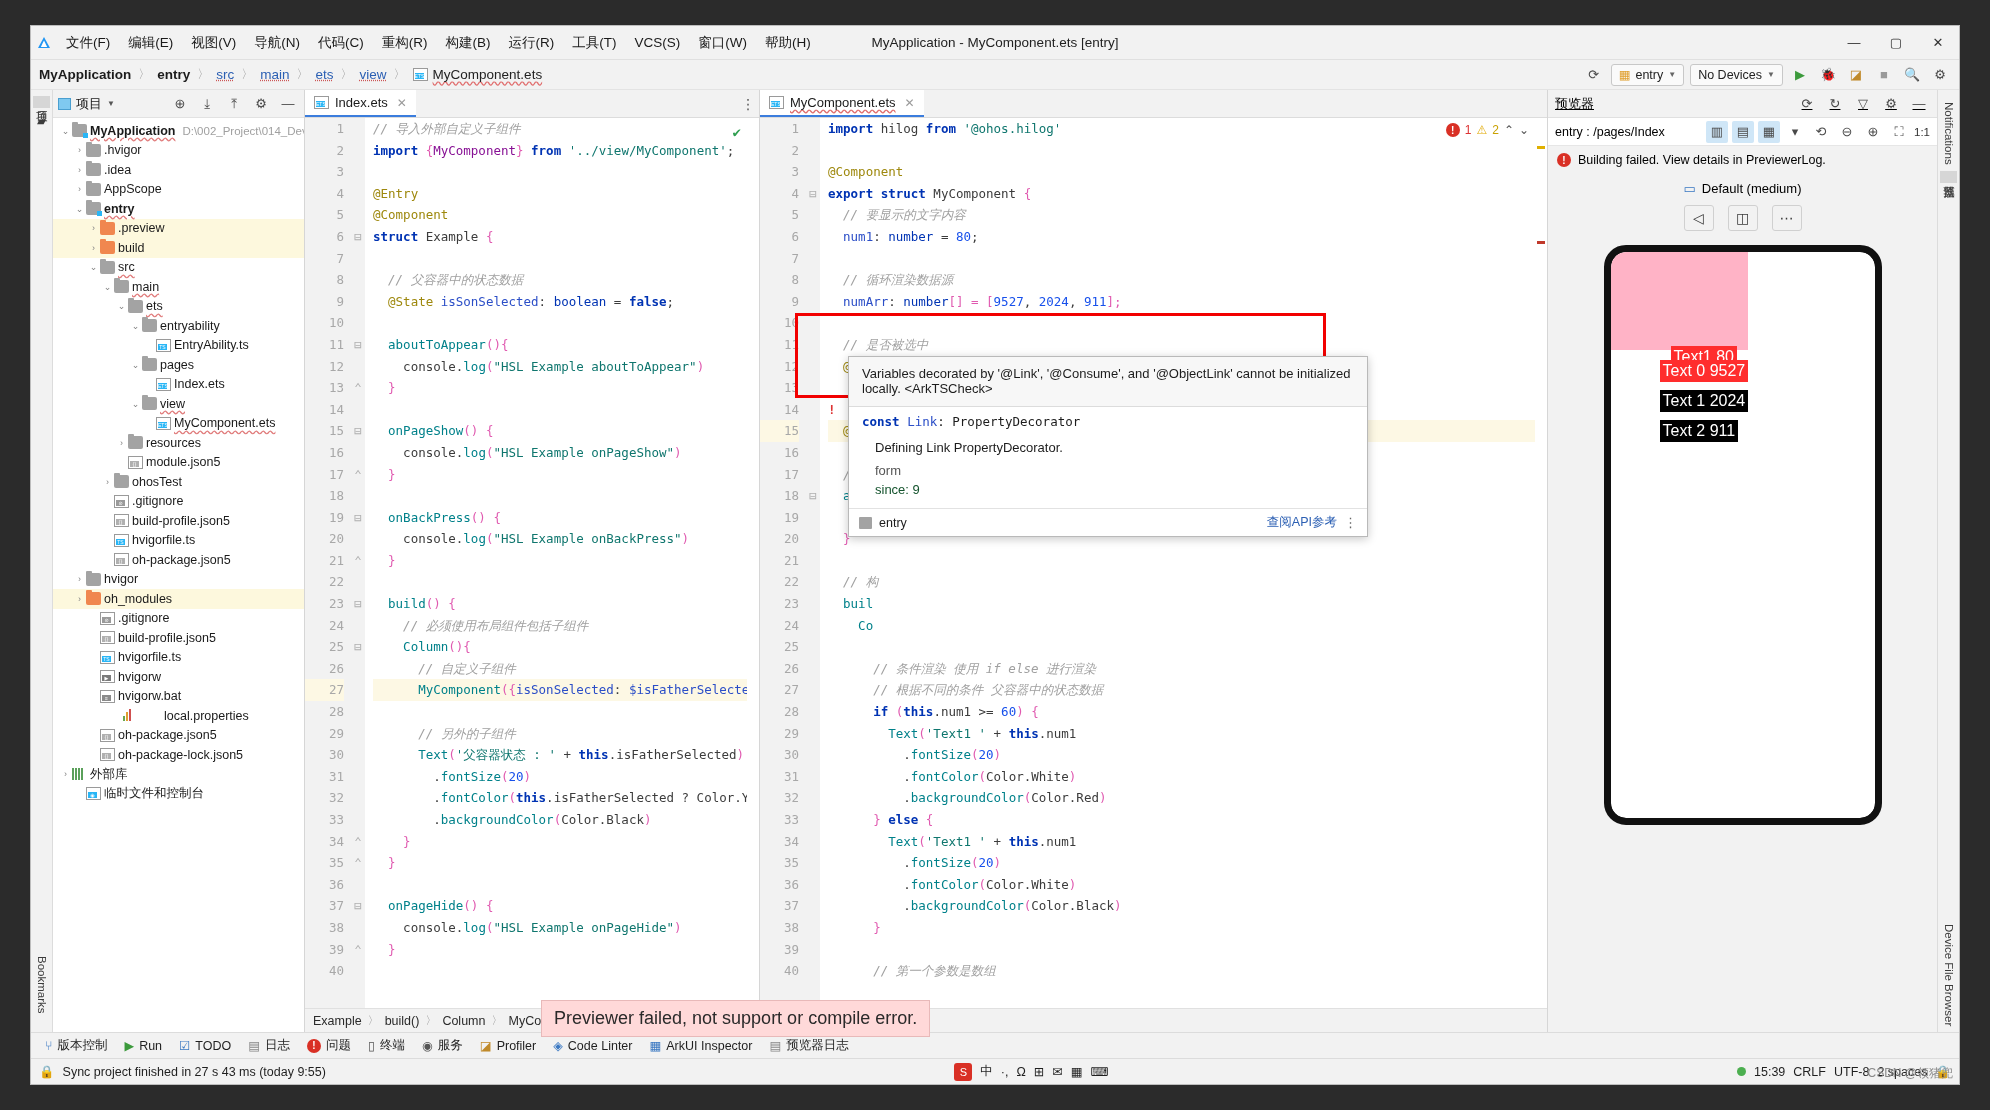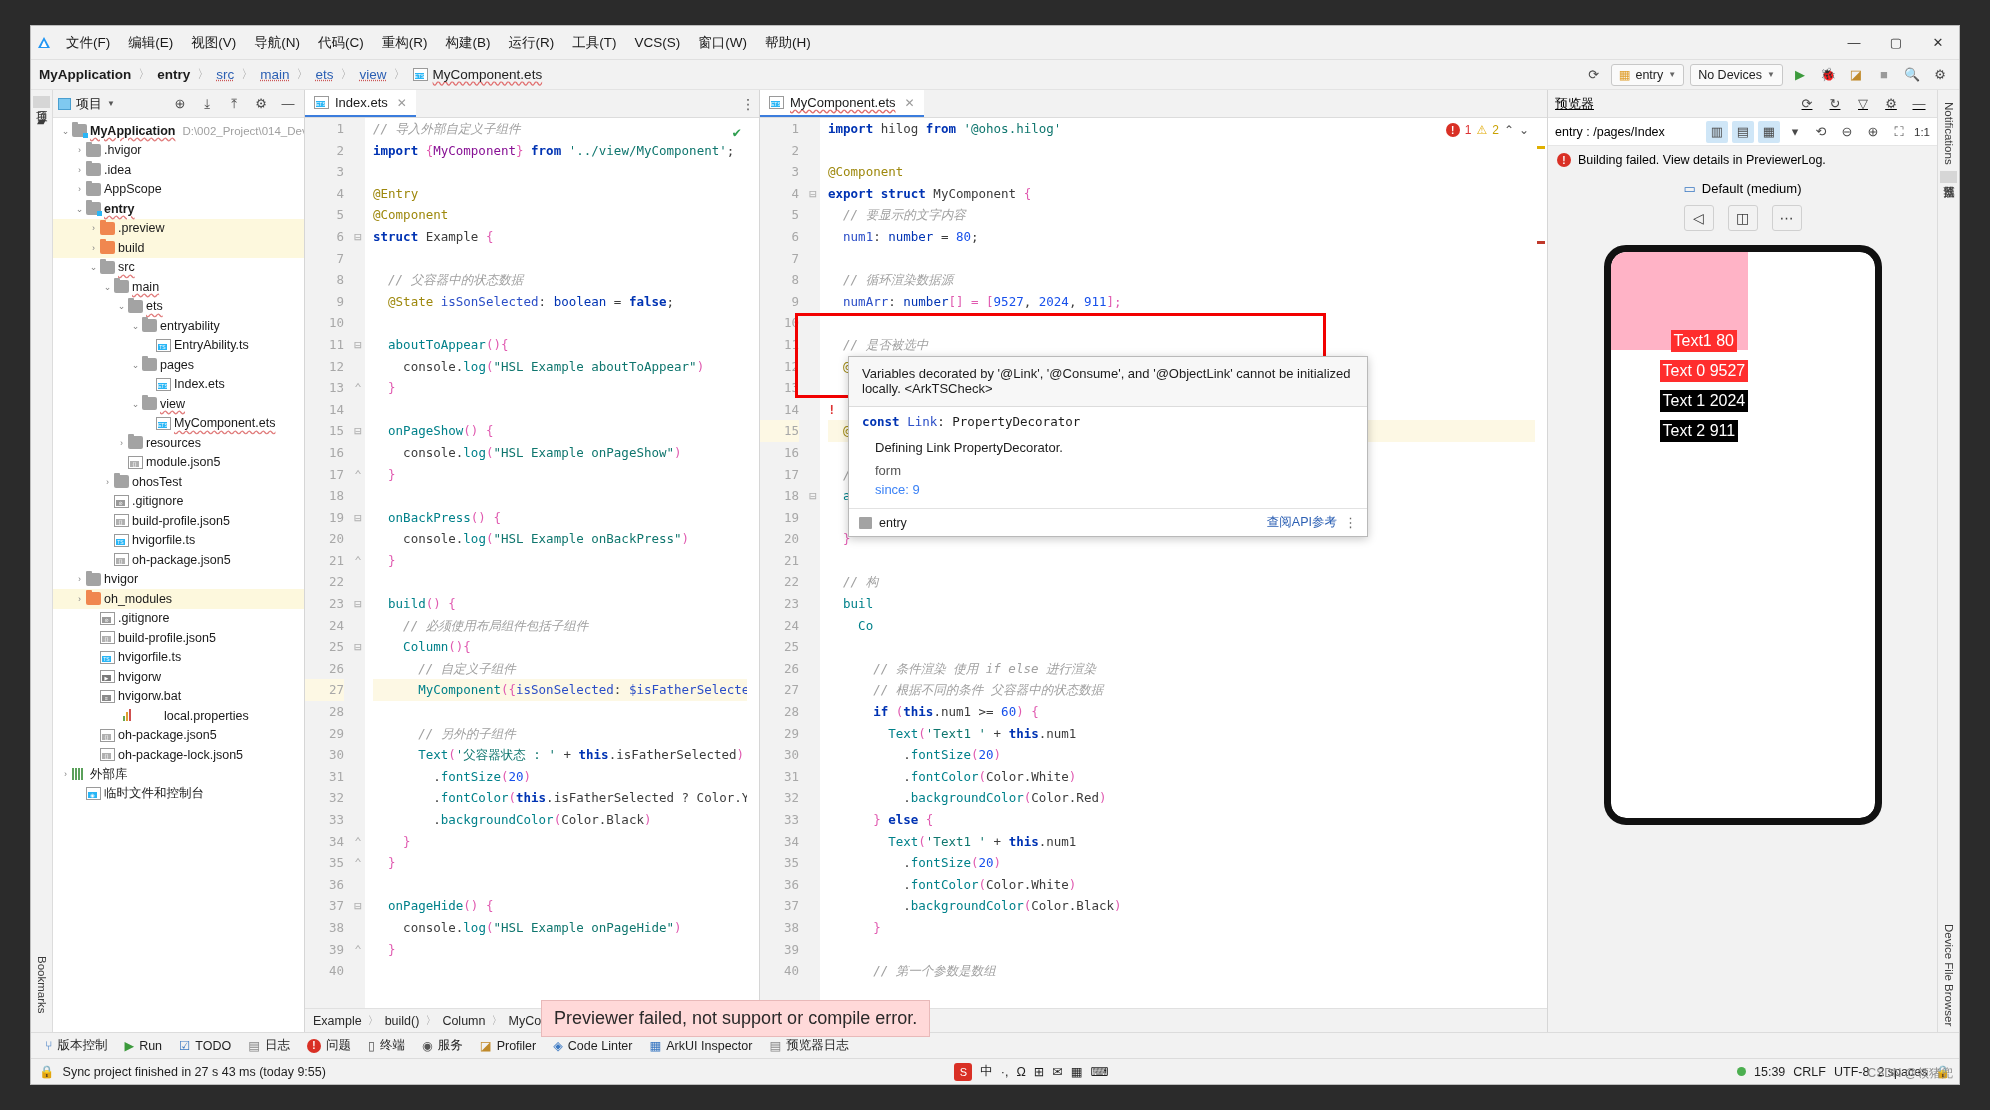--- a/index.html
+++ b/index.html
@@ -228,20 +228,21 @@
       <div class="menu-item">导航(N)</div>
       <div class="menu-item">代码(C)</div>
       <div class="menu-item">重构(R)</div>
       <div class="menu-item">构建(B)</div>
       <div class="menu-item">运行(R)</div>
       <div class="menu-item">工具(T)</div>
       <div class="menu-item">VCS(S)</div>
       <div class="menu-item">窗口(W)</div>
       <div class="menu-item">帮助(H)</div>
     </div>
+    <div class="win-title">MyApplication - MyComponent.ets [entry]</div>
     <div class="wctl">
       <div class="wbtn">—</div>
       <div class="wbtn">▢</div>
       <div class="wbtn close">✕</div>
     </div>
   </div>
 
   <div class="navbar">
     <span class="crumb bold">MyApplication</span>
     <span class="crumb-sep">〉</span>
@@ -837,21 +838,21 @@
           <div class="redbox" style="left:35px; top:195px; width:531px; height:85px;"></div>
 
           <div class="popup" style="left:88px; top:238px; width:520px;">
             <div class="sec1">Variables decorated by '@Link', '@Consume', and '@ObjectLink' cannot be initialized locally. &lt;ArkTSCheck&gt;</div>
             <div class="sec2">
               <span class="kw">const </span><span style="color:#2b4ec7">Link</span><span>: PropertyDecorator</span>
             </div>
             <div class="sec3">
               <div style="padding:3px 0 6px">Defining Link PropertyDecorator.</div>
               <div style="color:#555; padding:2px 0">form</div>
-              <div style="color:#3b82f6; padding:2px 0">since: 9</div>
+              <div style="color:#14532d; padding:2px 0">since: 9</div>
             </div>
             <div class="foot">
               <span style="width:13px;height:12px;background:#a3a3a3;display:inline-block;border-radius:1px"></span>
               <span style="font-size:12.5px">entry</span>
               <span class="sp"></span>
               <span class="link">查阅API参考</span>
               <span style="color:#666">⋮</span>
             </div>
           </div>
         </div>
@@ -895,21 +896,21 @@
         <span>Default (medium)</span>
       </div>
       <div class="pv-tools">
         <div class="pv-tool" style="border:1px solid #d0d0d0;border-radius:3px">◁</div>
         <div class="pv-tool" style="border:1px solid #d0d0d0;border-radius:3px">◫</div>
         <div class="pv-tool" style="border:1px solid #d0d0d0;border-radius:3px">⋯</div>
       </div>
       <div class="phone">
         <div class="screen">
           <div class="pink"></div>
-          <div class="tx red" style="left:60px; top:78px;">Text1 80</div>
+          <div class="tx red" style="left:60px; top:94px;">Text1 80</div>
           <div class="tx red" style="left:49px; top:108px;">Text 0 9527</div>
           <div class="tx blk" style="left:49px; top:138px;">Text 1 2024</div>
           <div class="tx blk" style="left:49px; top:168px;">Text 2 911</div>
         </div>
       </div>
     </div>
 
     <div class="railR">
       <div class="vtab">Notifications</div>
       <div class="vtab sel">预览器</div>

